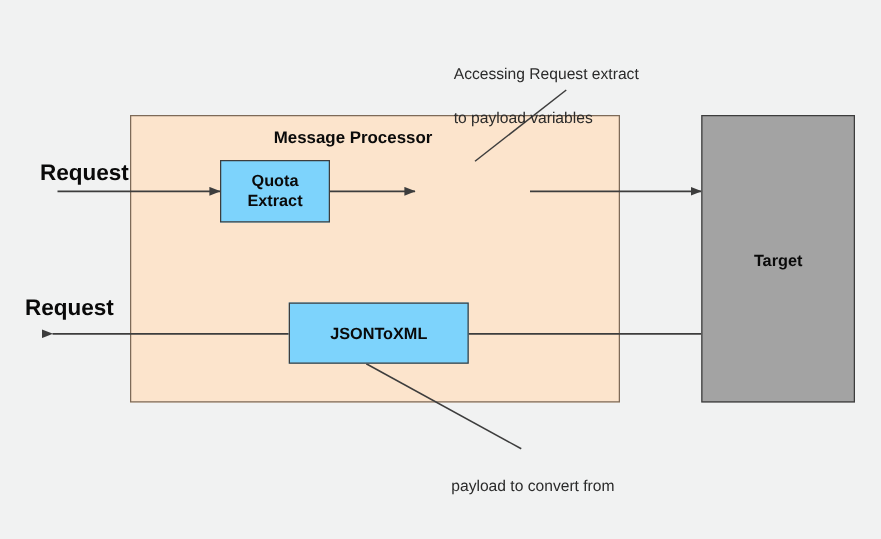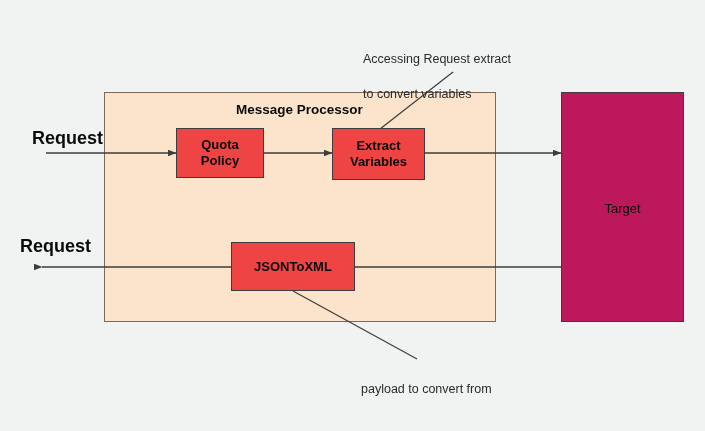--- a/index.html
+++ b/index.html
@@ -33,31 +33,31 @@
     align-items: center;
     justify-content: center;
     text-align: center;
   }
   .container-box {
     background: #fce4cc;
     border: 1.4px solid #7d6a58;
     display: block;
   }
   .policy-box {
-    background: #ef4444;
+    background: #7dd3fc;
     border: 1.6px solid #3d3d3d;
     font-weight: bold;
     font-size: 13px;
     color: #0a0a0a;
     line-height: 1.22;
   }
   .target-box {
-    background: #be185d;
+    background: #a3a3a3;
     border: 1.6px solid #3d3d3d;
-    font-weight: normal;
+    font-weight: bold;
     font-size: 13px;
     color: #0a0a0a;
     align-items: flex-end;
     padding-bottom: 17px;
   }
   .container-title {
     position: absolute;
     font-weight: bold;
     font-size: 13.5px;
     color: #0a0a0a;
@@ -84,21 +84,21 @@
     text-align: center;
   }
 </style>
 </head>
 <body>
 
 <div id="canvas">
 
   <div class="node container-box" style="left:104px; top:92px; width:392px; height:230px;"></div>
 
-  <div class="container-title" style="left:236px; top:102px;text-align:right;">Message Processor</div>
+  <div class="container-title" style="left:219px; top:102px;text-align:right;">Message Processor</div>
 
   <svg id="svg-layer" viewBox="0 0 705 431" xmlns="http://www.w3.org/2000/svg">
     <defs>
       <marker id="arrowhead" markerWidth="9" markerHeight="7" refX="8.5" refY="3.5" orient="auto" markerUnits="userSpaceOnUse">
         <polygon points="0 0, 9 3.5, 0 7" fill="#3d3d3d"></polygon>
       </marker>
       <marker id="arrowhead-left" markerWidth="9" markerHeight="7" refX="0.5" refY="3.5" orient="auto" markerUnits="userSpaceOnUse">
         <polygon points="9 0, 0 3.5, 9 7" fill="#3d3d3d"></polygon>
       </marker>
     </defs>
@@ -114,46 +114,40 @@
     <line x1="231" y1="267" x2="42" y2="267" stroke="#3d3d3d" stroke-width="1.4" marker-end="url(#arrowhead-left)"></line>
 
     <line x1="453" y1="72" x2="380" y2="129" stroke="#3d3d3d" stroke-width="1.2"></line>
 
     <line x1="293" y1="291" x2="417" y2="359" stroke="#3d3d3d" stroke-width="1.2"></line>
   </svg>
 
   <div class="node policy-box" style="left:176px; top:128px; width:88px; height:50px;">
     <span>
       <span>Quota</span><br>
-      <span>Policy</span>
+      <span>Extract</span>
     </span>
   </div>
 
-  <div class="node policy-box" style="left:332px; top:128px; width:93px; height:52px;">
-    <span>
-      <span>Extract</span><br>
-      <span>Variables</span>
-    </span>
-  </div>
 
-  <div class="node policy-box" style="left:231px; top:242px; width:124px; height:49px;">
+  <div class="node policy-box" style="left:231px; top:242px; width:144px; height:49px;">
     <span>JSONToXML</span>
   </div>
 
   <div class="node target-box" style="left:561px; top:92px; width:123px; height:230px;">
     <span class="target-label" style="top:108px;">Target</span>
   </div>
 
   <div class="edge-label" style="left:32px; top:128px;">Request</div>
 
   <div class="edge-label" style="left:20px; top:236px;">Request</div>
 
   <div class="annotation" style="left:363px; top:33px;">
     <div>Accessing Request extract</div>
-    <div>to convert variables</div>
+    <div>to payload variables</div>
   </div>
 
   <div class="annotation" style="left:361px; top:363px;">
     <div>payload to convert from</div>
     
   </div>
 
 </div>
 
 </body></html>

